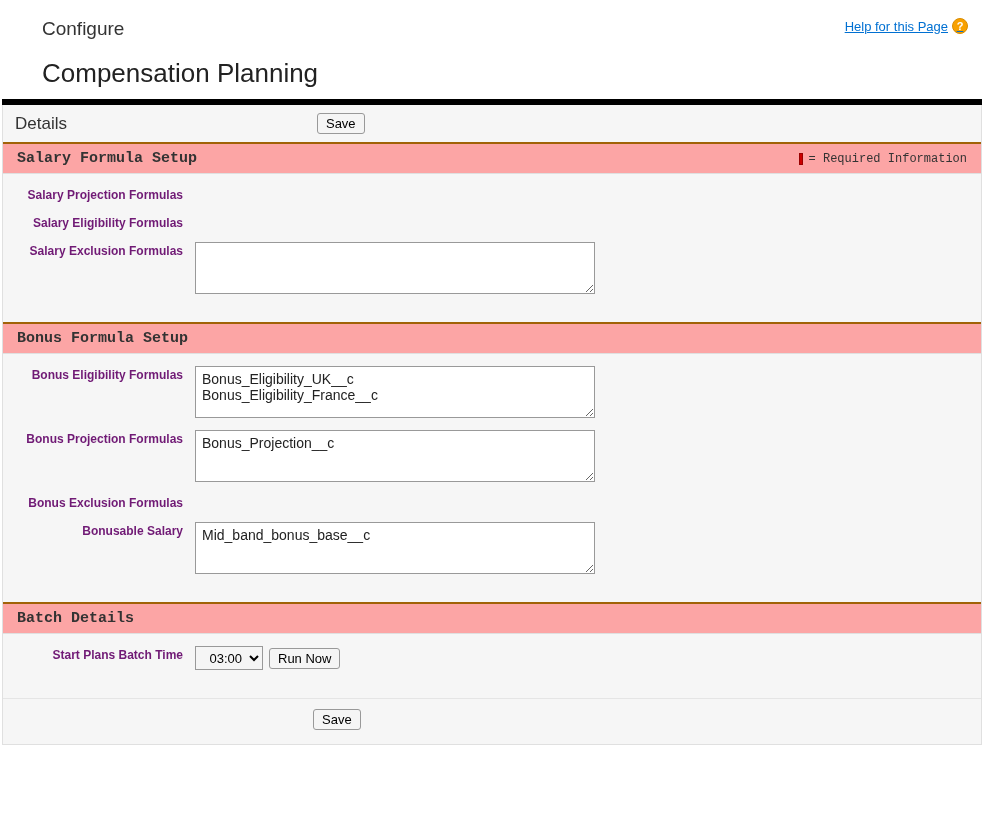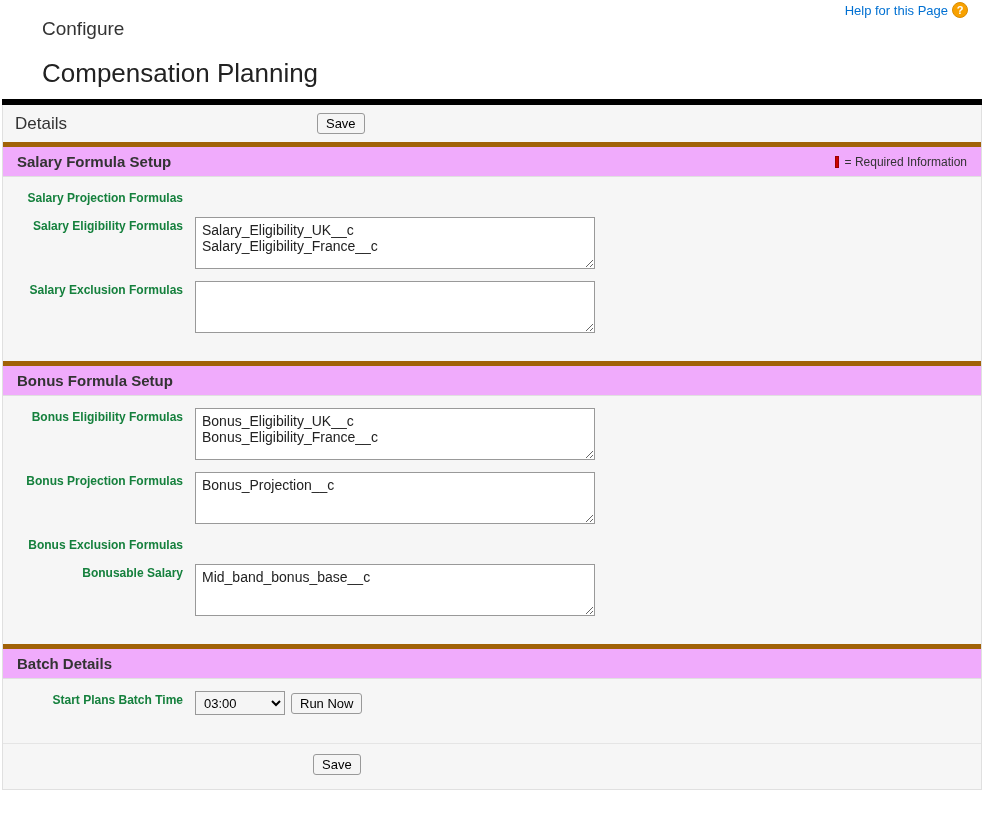--- a/index.html
+++ b/index.html
@@ -20,28 +20,29 @@
     font-size: 19px;
     color: #333;
   }
   .page-header .title {
     font-size: 26px;
     color: #222;
     margin-top: 18px;
   }
   .help-link {
     position: absolute;
-    top: 2px;
+    top: 18px;
     right: 16px;
     color: #0070d2;
     font-size: 13px;
     display: flex;
     align-items: center;
     gap: 4px;
     cursor: pointer;
+    text-decoration: underline;
   }
   .help-icon {
     width: 16px;
     height: 16px;
     border-radius: 50%;
     background: #f8a100;
     color: #fff;
     display: inline-flex;
     align-items: center;
     justify-content: center;
@@ -76,28 +77,29 @@
     font-family: inherit;
     font-size: 13px;
     padding: 2px 8px;
     background: #f5f5f5;
     border: 1px solid #999;
     border-radius: 3px;
     cursor: pointer;
     color: #000;
   }
   .section-header {
-    background: #f0abfc;
+    background: #fca5a5;
     padding: 6px 14px;
     font-size: 15px;
     font-weight: bold;
     color: #333;
     position: relative;
-    border-top: 5px solid #a16207;
+    border-top: 2px solid #a16207;
     border-bottom: 1px solid #e0e0e0;
+    font-family: Liberation Mono, monospace;
   }
   .required-info {
     position: absolute;
     right: 14px;
     top: 50%;
     transform: translateY(-50%);
     font-size: 12px;
     font-weight: normal;
     color: #333;
     display: flex;
@@ -119,42 +121,43 @@
     align-items: flex-start;
     margin-bottom: 12px;
     padding: 0 8px;
   }
   .form-label {
     width: 184px;
     text-align: right;
     padding-right: 12px;
     padding-top: 2px;
     font-size: 12px;
-    color: #15803d;
+    color: #701a75;
     font-weight: bold;
   }
   textarea.form-textarea {
     width: 400px;
     height: 52px;
     font-family: Arial, Helvetica, sans-serif;
     font-size: 14px;
     padding: 4px 6px;
     border: 1px solid #999;
     resize: both;
     background: #fff;
     color: #222;
   }
   select.form-select {
     font-family: inherit;
     font-size: 13px;
     padding: 2px 4px;
     border: 1px solid #999;
     background: #f5f5f5;
-    width: 90px;
+    width: 68px;
     height: 24px;
+    text-align: right;
   }
   .bottom-save {
     text-align: left;
     padding: 10px 0 14px 310px;
     border-top: 1px solid #e5e5e5;
   }
   .inline-controls {
     display: flex;
     align-items: center;
     gap: 6px;
@@ -187,22 +190,20 @@
       <span class="required-marker"></span>
       <span>= Required Information</span>
     </span>
   </div>
   <div class="form-body">
     <div class="form-row">
       <div class="form-label">Salary Projection Formulas</div>
     </div>
     <div class="form-row">
       <div class="form-label">Salary Eligibility Formulas</div>
-      <textarea class="form-textarea" style="">Salary_Eligibility_UK__c
-Salary_Eligibility_France__c</textarea>
     </div>
     <div class="form-row">
       <div class="form-label">Salary Exclusion Formulas</div>
       <textarea class="form-textarea" style=""></textarea>
     </div>
   </div>
 
   <div class="section-header">
     <span>Bonus Formula Setup</span>
   </div>

